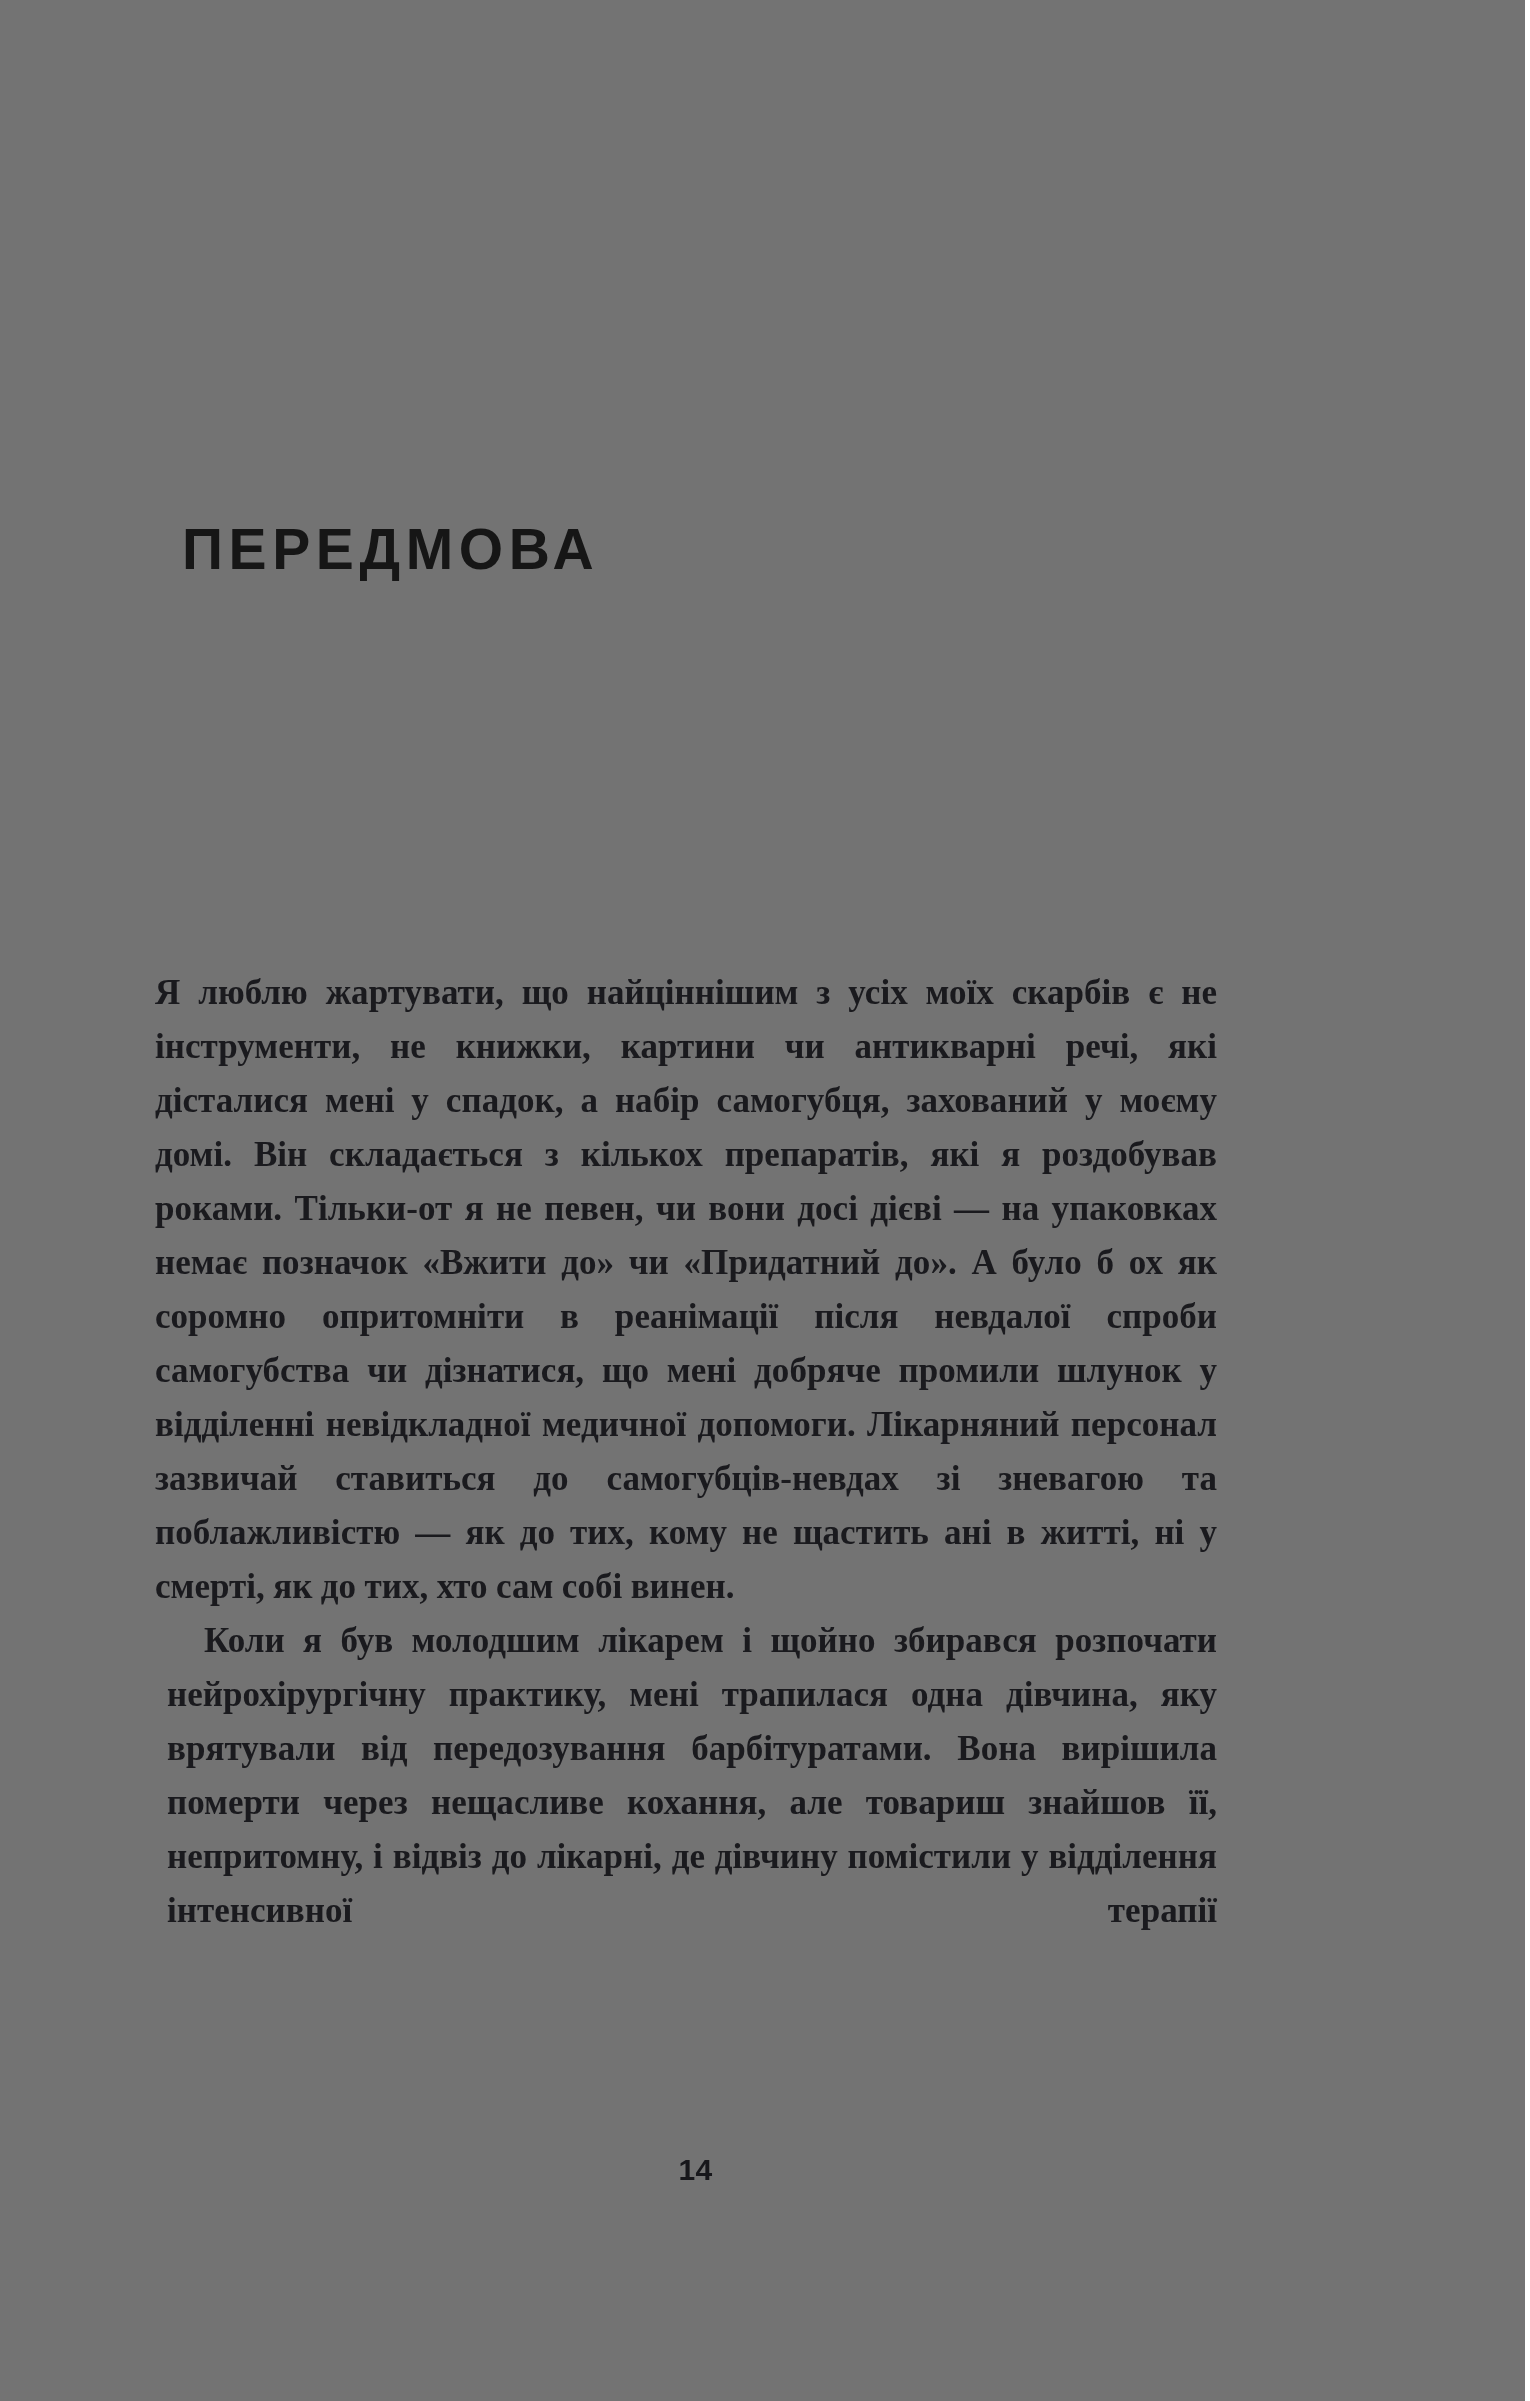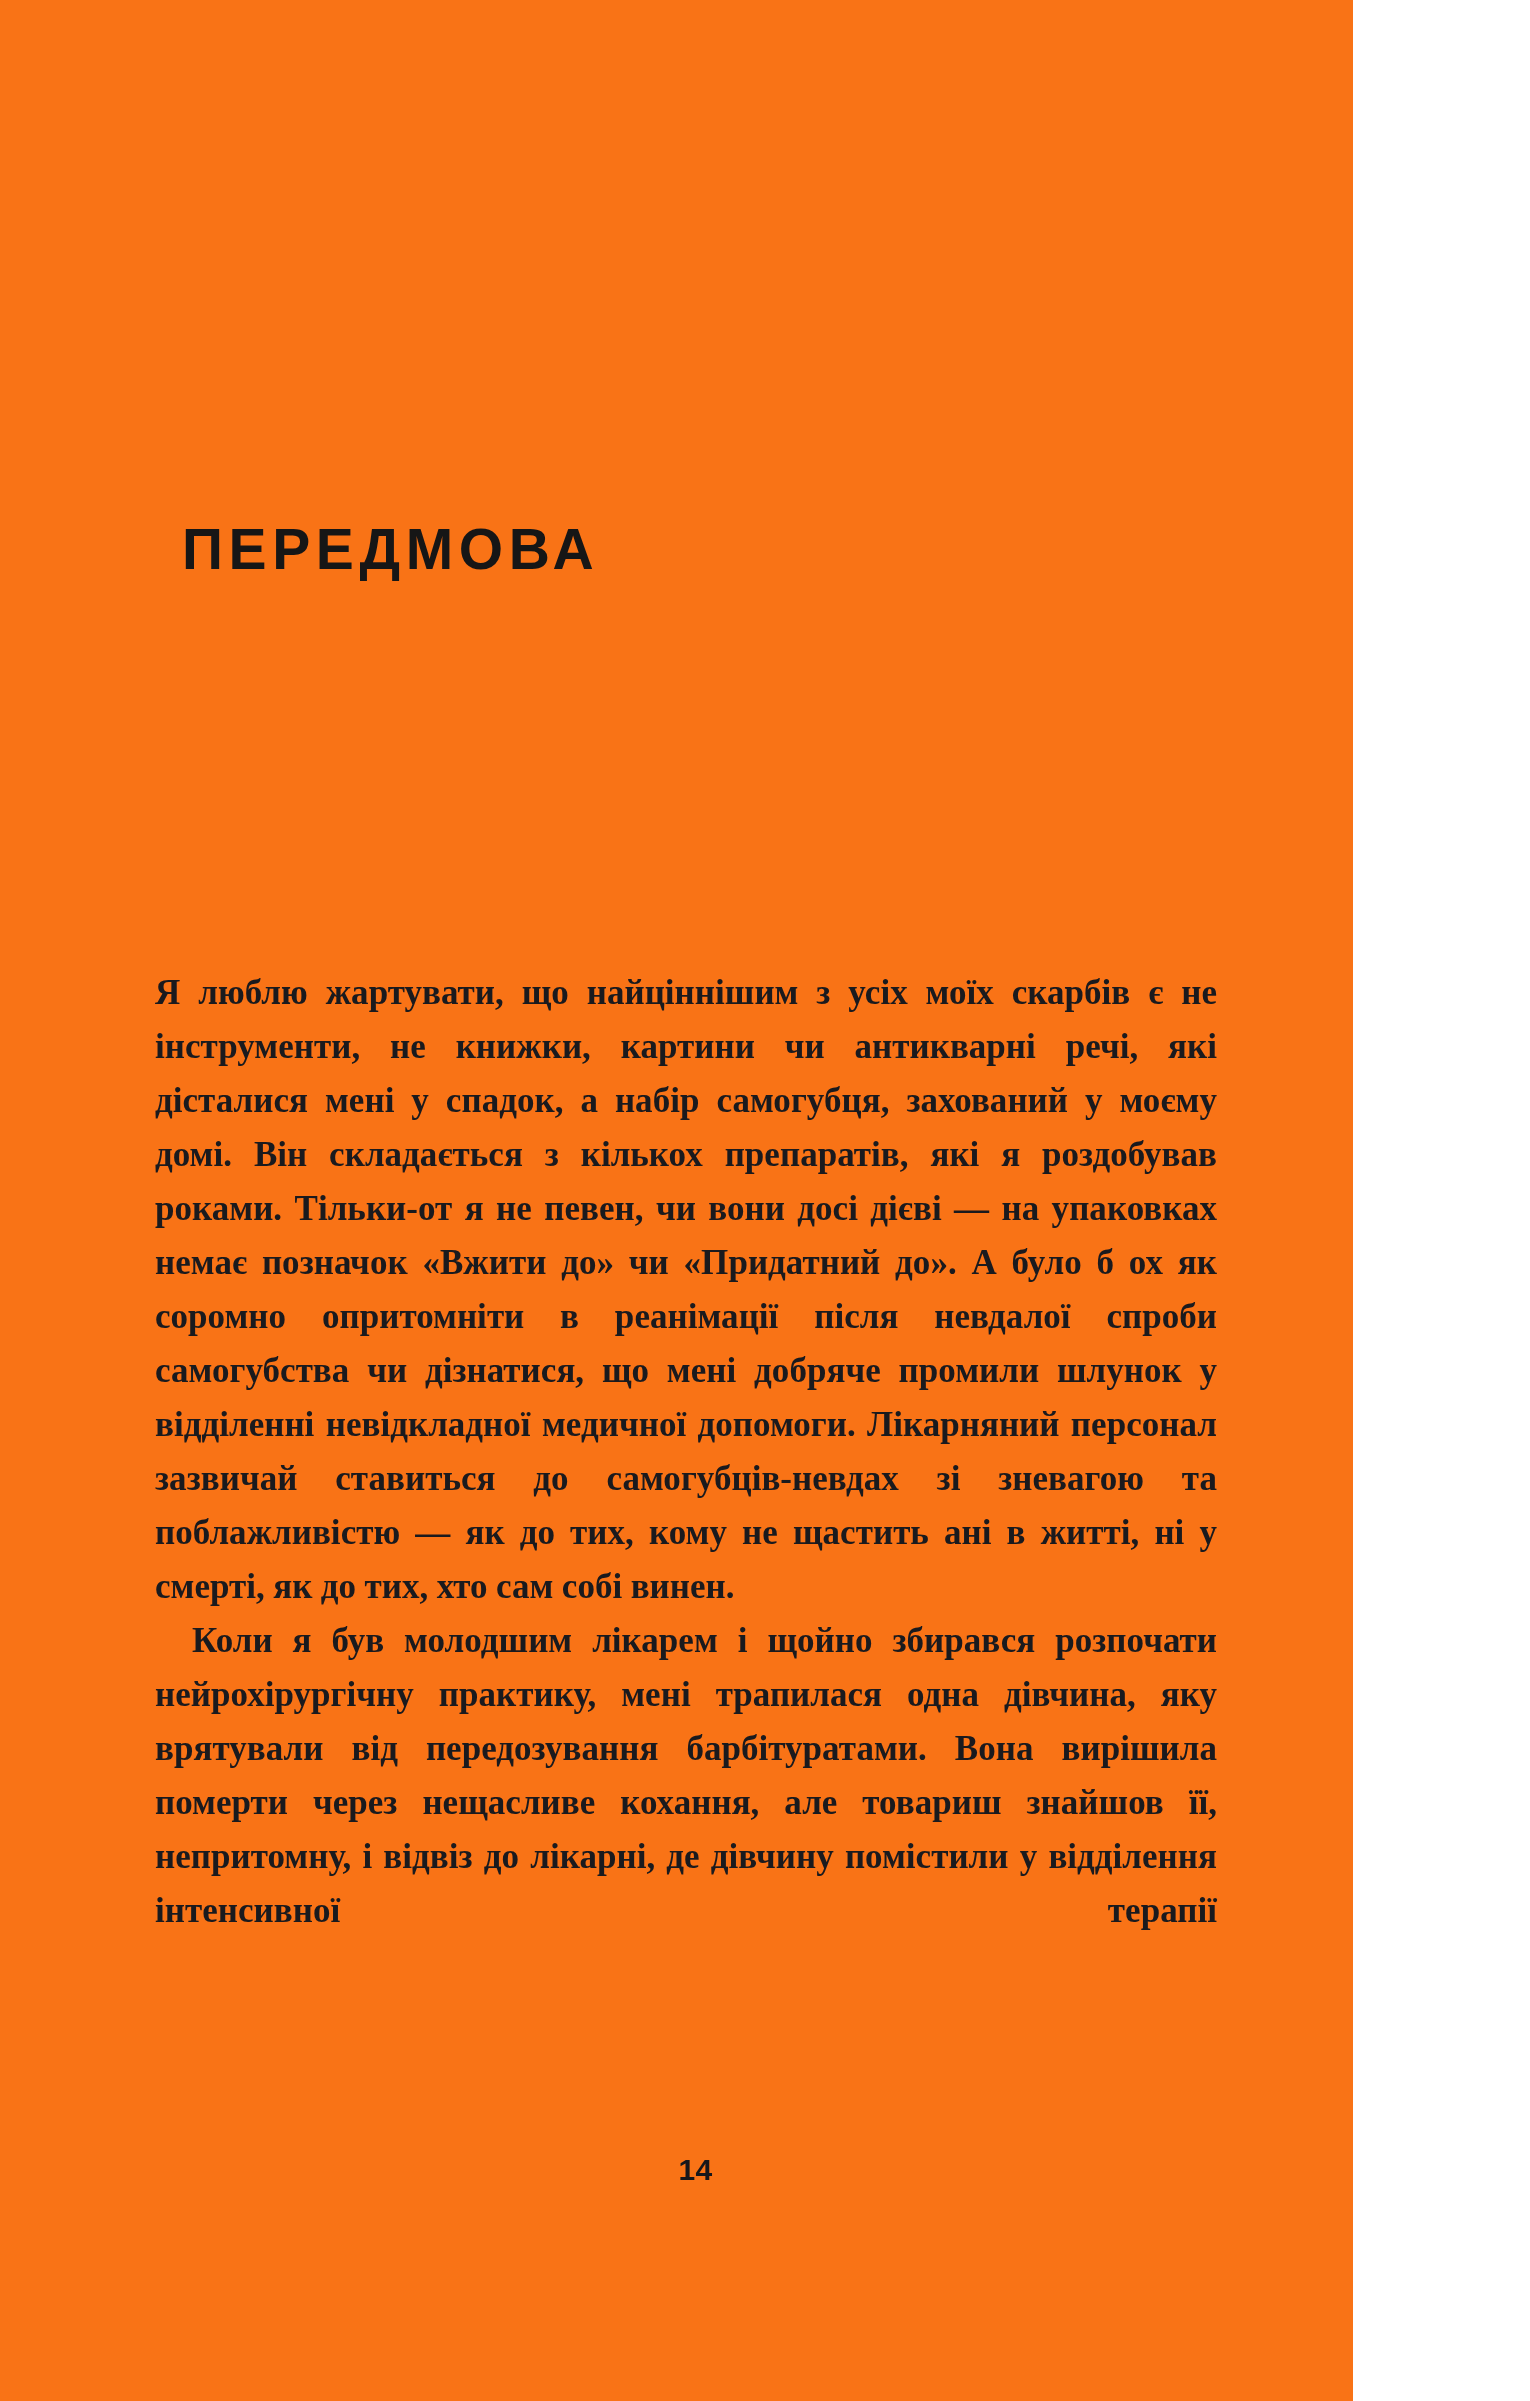--- a/index.html
+++ b/index.html
@@ -10,23 +10,23 @@
   body {
     width: 1531px;
     height: 2401px;
     background: #ffffff;
     font-family: "Liberation Serif", "DejaVu Serif", serif;
     overflow: hidden;
   }
 
   .page {
     position: relative;
-    width: 1353px;
+    width: 1525px;
     height: 2401px;
-    background: #f97316;
+    background: #737373;
   }
 
   
   .chapter-heading {
     position: absolute;
     left: 182px;
     top: 478px;
     font-family: "Liberation Sans", "DejaVu Sans", sans-serif;
     font-weight: 700;
     font-size: 57px;
@@ -59,20 +59,21 @@
     letter-spacing: 0.04px;
   }
 
   .body-paragraph + .body-paragraph {
     text-indent: 37px;
   }
 
   
   .body-paragraph.flush-last {
     text-align-last: justify;
+    margin-left: 12px;
   }
 
   
   .page-number {
     position: absolute;
     left: 0;
     top: 2151px;
     width: 1391px;
     text-align: center;
     font-family: "Liberation Sans", "DejaVu Sans", sans-serif;

